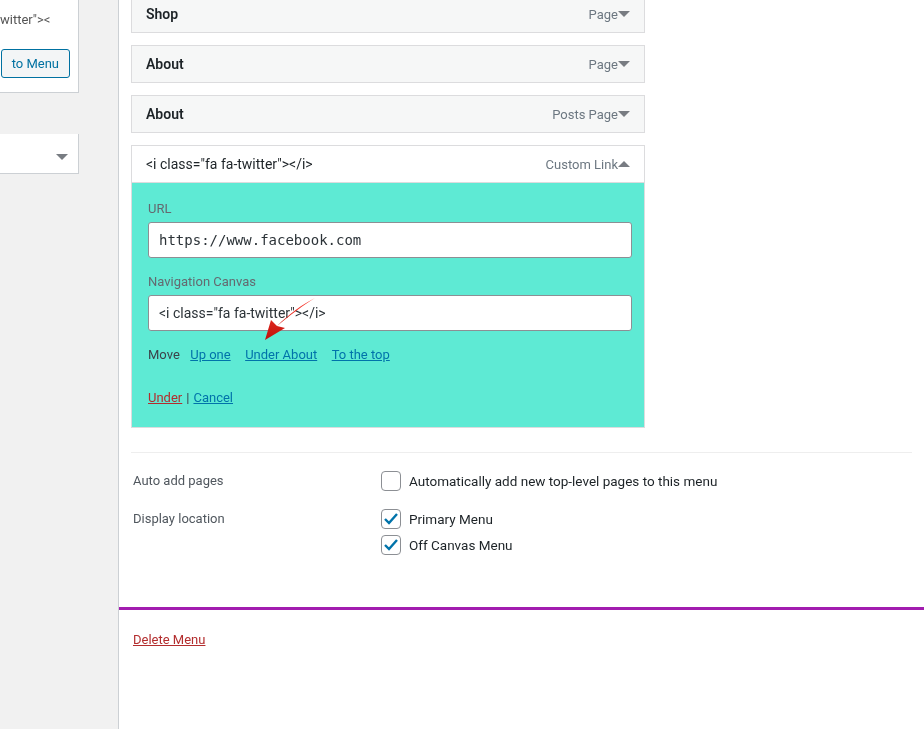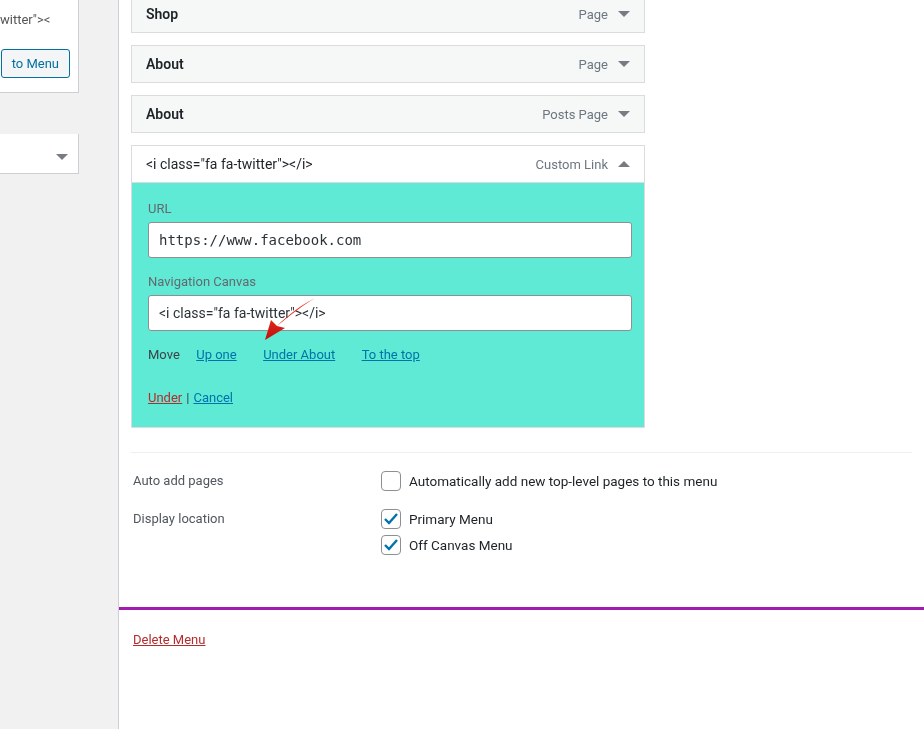--- a/index.html
+++ b/index.html
@@ -77,21 +77,21 @@
       align-items: center;
       justify-content: space-between;
       height: 38px;
       padding: 0 14px;
       margin-top: 12px;
       cursor: move;
       width: 514px;
     }
     .menu-item-bar:first-child { margin-top: -5px; }
     .mi-title { font-weight: 600; font-size: 14px; color: #1d2327; }
-    .mi-right { display: flex; align-items: center; gap: 10px; color: #6c7781; font-size: 13px; padding-left: 44px; }
+    .mi-right { display: flex; align-items: center; color: #6c7781; font-size: 13px; padding-left: 44px; }
 
     .caret-down, .caret-up {
       width: 0; height: 0; display: inline-block;
       border-left: 6px solid transparent;
       border-right: 6px solid transparent;
     }
     .caret-down { border-top: 6px solid #787c82; }
     .caret-up { border-bottom: 6px solid #787c82; }
 
     .mi-expanded {
@@ -121,21 +121,21 @@
       border-radius: 3px;
       padding: 0 10px;
       font-size: 14px;
       color: #2c3338;
       font-family: inherit;
     }
     .text-input.mono { font-family: Menlo, Consolas, monospace; font-size: 14px; }
     .field-block { margin-bottom: 16px; position: relative; }
 
     .move-row { font-size: 13px; color: #3c434a; margin-top: 4px; }
-    .move-row a { color: #0073aa; text-decoration: underline; margin: 0 10px; }
+    .move-row a { color: #0073aa; text-decoration: underline; margin: 0 4px; }
     .actions-row { margin-top: 28px; font-size: 13px; }
     .actions-row .remove { color: #b32d2e; text-decoration: underline; }
     .actions-row .sep { color: #3c434a; margin: 0 4px; }
     .actions-row .cancel { color: #0073aa; text-decoration: underline; }
 
     .red-arrow {
       position: absolute;
       left: 265px;
       top: 294px;
       width: 56px;

